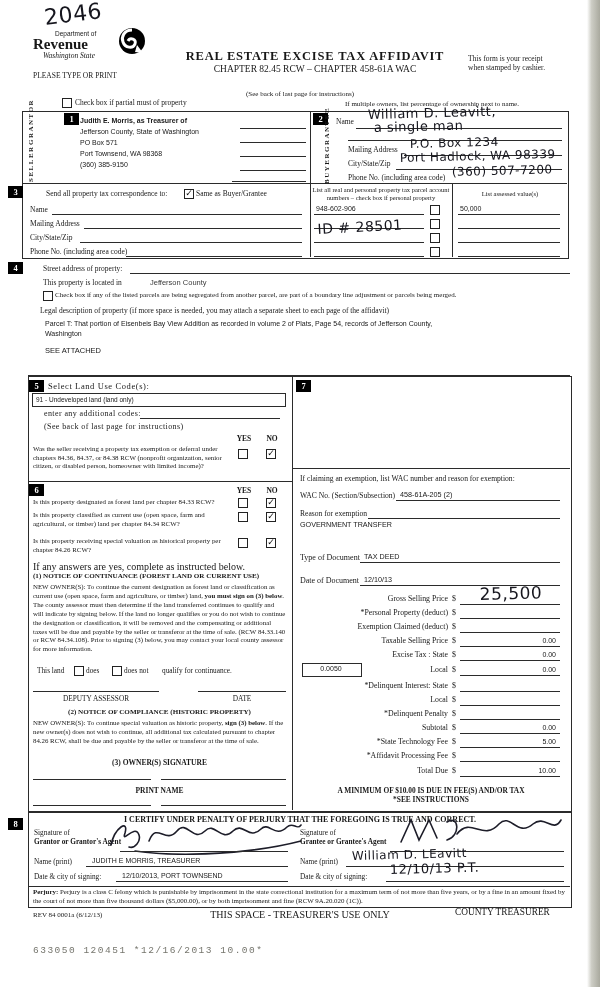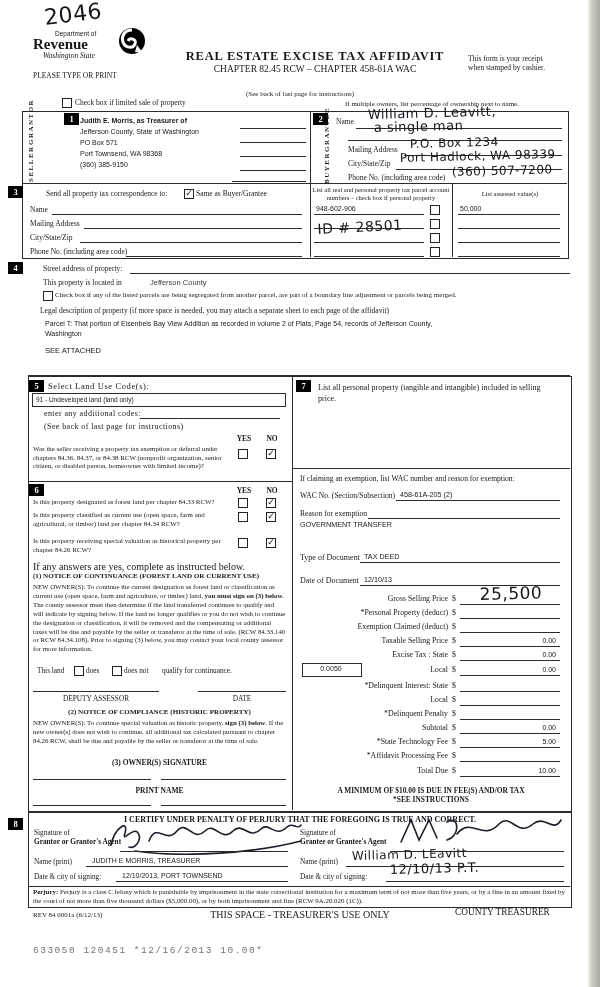--- a/index.html
+++ b/index.html
@@ -52,21 +52,21 @@
   <div class="a c" style="left:150px;top:64px;width:330px;font-size:9.5px;">CHAPTER 82.45 RCW – CHAPTER 458-61A WAC</div>
 
   <div class="a" style="left:468px;top:54px;width:112px;font-size:7.5px;">
     <div>This form is your receipt</div>
     <div>when stamped by cashier.</div>
   </div>
 
   <div class="a c" style="left:55px;top:90px;width:490px;font-size:7px;">(See back of last page for instructions)</div>
 
   <div class="a cb" style="left:62px;top:98px;"></div>
-  <div class="a" style="left:75px;top:98px;font-size:7.5px;">Check box if limited sale of property</div>
+  <div class="a" style="left:75px;top:98px;font-size:7.5px;">Check box if partial must of property</div>
   <div class="a" style="left:345px;top:100px;font-size:7px;">If multiple owners, list percentage of ownership next to name.</div>
 
   <div class="a box" style="left:22px;top:111px;width:545px;height:146px;"></div>
   <div class="a vl" style="left:310px;top:111px;height:146px;"></div>
   <div class="a hl" style="left:22px;top:183px;width:545px;"></div>
   <div class="a vl" style="left:452px;top:183px;height:74px;"></div>
 
   <div class="a num" style="left:64px;top:113px;">1</div>
   <div class="a vlab" style="left:26px;top:124px;height:58px;">
     <div>SELLER</div>
@@ -226,21 +226,20 @@
   </div>
 
   <div class="a b c" style="left:33px;top:758px;width:253px;font-size:7.5px;">(3)  OWNER(S) SIGNATURE</div>
   <div class="a hl" style="left:33px;top:779px;width:118px;"></div>
   <div class="a hl" style="left:161px;top:779px;width:125px;"></div>
   <div class="a b c" style="left:33px;top:786px;width:253px;font-size:7.5px;">PRINT NAME</div>
   <div class="a hl" style="left:33px;top:805px;width:118px;"></div>
   <div class="a hl" style="left:161px;top:805px;width:125px;"></div>
 
   <div class="a num" style="left:296px;top:380px;">7</div>
-  <div class="a" style="left:318px;top:382px;width:232px;font-size:8px;line-height:11px;">List all  personal property (tangible and intangible) included in selling price.</div>
 
   <div class="a" style="left:300px;top:474px;font-size:7.6px;">If claiming an exemption, list WAC number and reason for exemption:</div>
   <div class="a" style="left:300px;top:491px;font-size:7.6px;">WAC No. (Section/Subsection)</div>
   <div class="a n" style="left:400px;top:490px;font-size:7.2px;">458-61A-205 (2)</div>
   <div class="a hl" style="left:396px;top:500px;width:164px;"></div>
   <div class="a" style="left:300px;top:509px;font-size:7.6px;">Reason for exemption</div>
   <div class="a hl" style="left:368px;top:518px;width:192px;"></div>
   <div class="a n" style="left:300px;top:520px;font-size:7.2px;">GOVERNMENT TRANSFER</div>
 
   <div class="a" style="left:300px;top:553px;font-size:8px;">Type of Document</div>

